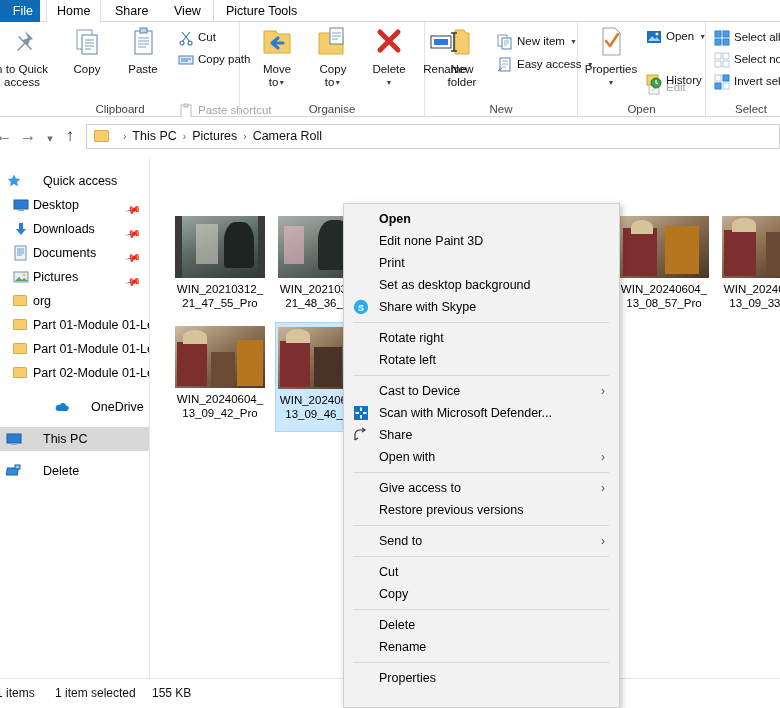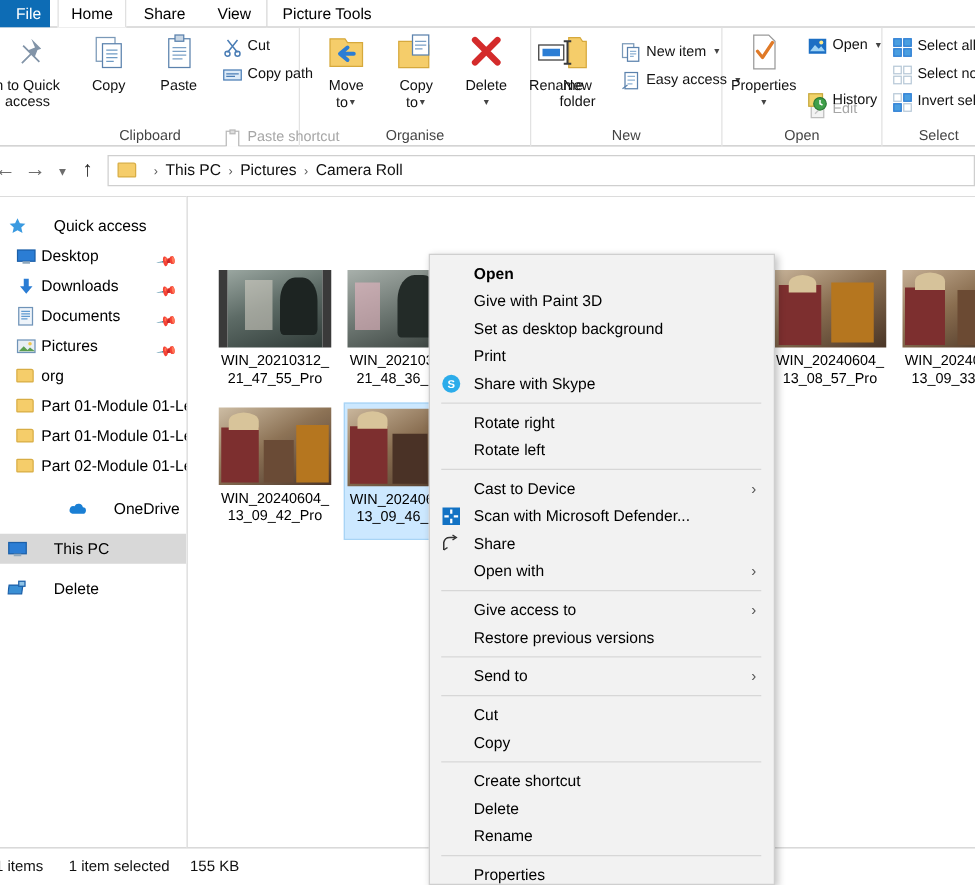--- a/index.html
+++ b/index.html
@@ -4,21 +4,21 @@
 <style>
   * { box-sizing: border-box; margin: 0; padding: 0; }
   html, body {
     width: 780px; height: 708px;
     font-family: "Liberation Sans", sans-serif;
     font-size: 12px;
     color: #000;
     background: #fff;
     overflow: hidden;
   }
-  #app { position: relative; width: 780px; height: 708px; background: #404040; text-decoration: underline; }
+  #app { position: relative; width: 780px; height: 708px; background: #3b82f6; text-decoration: underline; }
 
   
   .tabstrip {
     position: absolute; left: 0; top: 0; width: 780px; height: 22px;
     background: #ffffff;
     border-bottom: 1px solid #d4d4d4;
   }
   .tab {
     position: absolute; top: 0; height: 22px;
     line-height: 22px;
@@ -616,27 +616,27 @@
   </div>
 
   <div class="ctxmenu">
 
     <div class="mspace"></div>
 
     <div class="mi bold">
       <span>Open</span>
     </div>
     <div class="mi">
-      <span>Give with Paint 3D</span>
+      <span>Edit none Paint 3D</span>
+    </div>
+    <div class="mi">
+      <span>Print</span>
     </div>
     <div class="mi">
       <span>Set as desktop background</span>
-    </div>
-    <div class="mi">
-      <span>Print</span>
     </div>
     <div class="mi">
       <span class="mic">
         <svg width="16" height="16" viewBox="0 0 16 16">
           <circle cx="8" cy="8" r="7.2" fill="#2cacea"></circle>
           <text x="8" y="11.5" font-size="9" font-family="Liberation Sans, sans-serif" fill="#fff" text-anchor="middle" font-weight="bold">S</text>
         </svg>
       </span>
       <span>Share with Skype</span>
     </div>
@@ -703,23 +703,20 @@
     <div class="mi">
       <span>Cut</span>
     </div>
     <div class="mi">
       <span>Copy</span>
     </div>
 
     <div class="msep"></div>
 
     <div class="mi">
-      <span>Create shortcut</span>
-    </div>
-    <div class="mi">
       <span>Delete</span>
     </div>
     <div class="mi">
       <span>Rename</span>
     </div>
 
     <div class="msep"></div>
 
     <div class="mi">
       <span>Properties</span>

